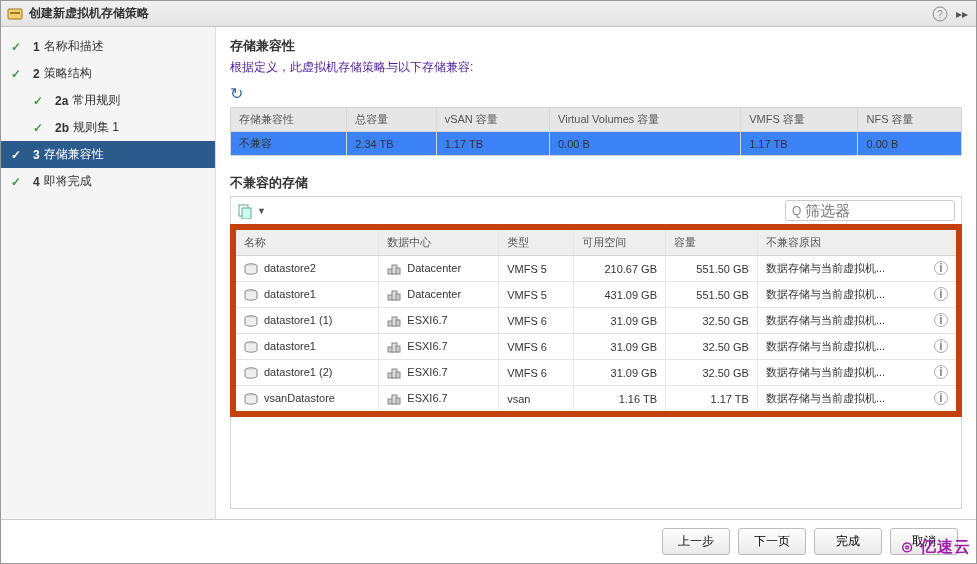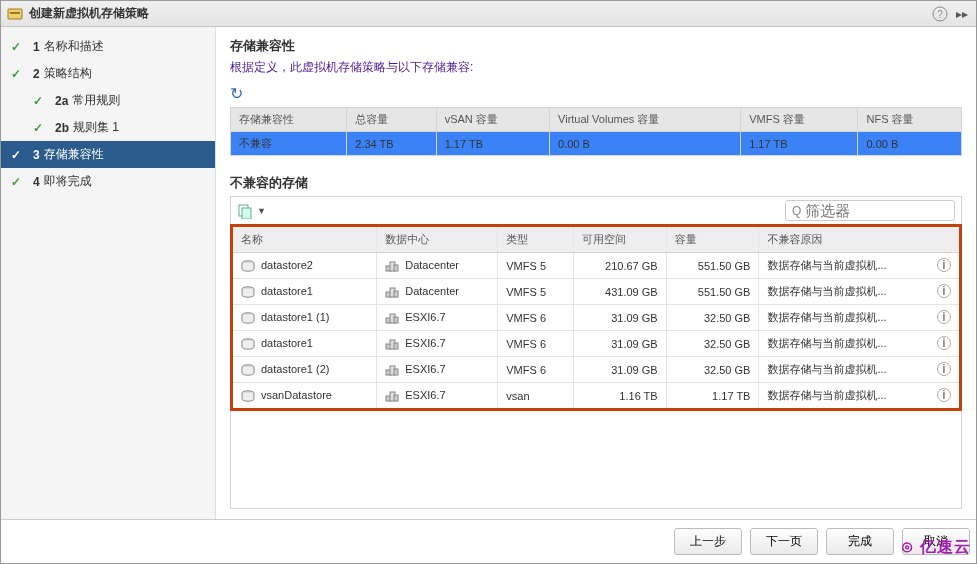--- a/index.html
+++ b/index.html
@@ -27,28 +27,28 @@
     table.compat th { background: #e6e6e6; font-weight: normal; color: #555; }
     table.compat tr.selected td { background: #3b82f6; }
     .toolbar { display: flex; align-items: center; border: 1px solid #d5d5d5; border-bottom: none; padding: 3px 6px; }
     .copy-icon { width: 18px; height: 18px; cursor: pointer; display: inline-flex; align-items: center; margin-right: 2px;}
     .toolbar-drop { font-size: 9px; color: #555; cursor: pointer; }
     .spacer { flex: 1; }
     .filter { display: flex; align-items: center; border: 1px solid #ccc; border-radius: 3px; padding: 1px 6px; width: 170px; }
     .filter .q { color: #888; margin-right: 4px; }
     .filter input { border: none; outline: none; font-size: 15px; flex: 1; color: #888; background: transparent; }
     .filter .drop { font-size: 9px; color: #555; cursor: pointer; }
-    table.incompat { width: 100%; border-collapse: collapse; border: 3px solid #c2410c; }
+    table.incompat { width: 100%; border-collapse: collapse; border: 6px solid #c2410c; }
     table.incompat th, table.incompat td { border: 1px solid #e5e5e5; padding: 5px 8px; font-size: 11px; text-align: left; }
     table.incompat th { background: #eee; font-weight: normal; color: #555; border-bottom: 1px solid #d5d5d5; }
     table.incompat td.num { text-align: right; }
     .ds-icon { display: inline-block; width: 14px; height: 12px; margin-right: 6px; vertical-align: middle; }
     .dc-icon { display: inline-block; width: 14px; height: 12px; margin-right: 6px; vertical-align: middle; }
     .info-icon { color: #888; font-weight: bold; font-size: 12px; border: 1px solid #aaa; border-radius: 50%; width: 14px; height: 14px; display: inline-flex; align-items: center; justify-content: center; float: right; cursor: pointer; }
-    .buttons { border-top: 1px solid #ccc; padding: 8px 6px; display: flex; justify-content: flex-end; gap: 8px; }
+    .buttons { border-top: 1px solid #ccc; padding: 8px 18px; display: flex; justify-content: flex-end; gap: 8px; }
     .btn { min-width: 68px; padding: 4px 14px; font-size: 12px; background: linear-gradient(#fefefe,#eaeaea); border: 1px solid #bbb; border-radius: 3px; cursor: pointer; }
     .watermark { position: fixed; bottom: 6px; right: 6px; font-size: 16px; color: #a21caf; pointer-events: none; letter-spacing: 1px; font-weight: bold; }
     .empty-fill { flex: 1; border: 1px solid #d5d5d5; border-top: none; min-height: 60px; }
   </style>
 </head>
 <body>
 
 <div class="dialog">
   <div class="titlebar">
     <span class="ticon">

